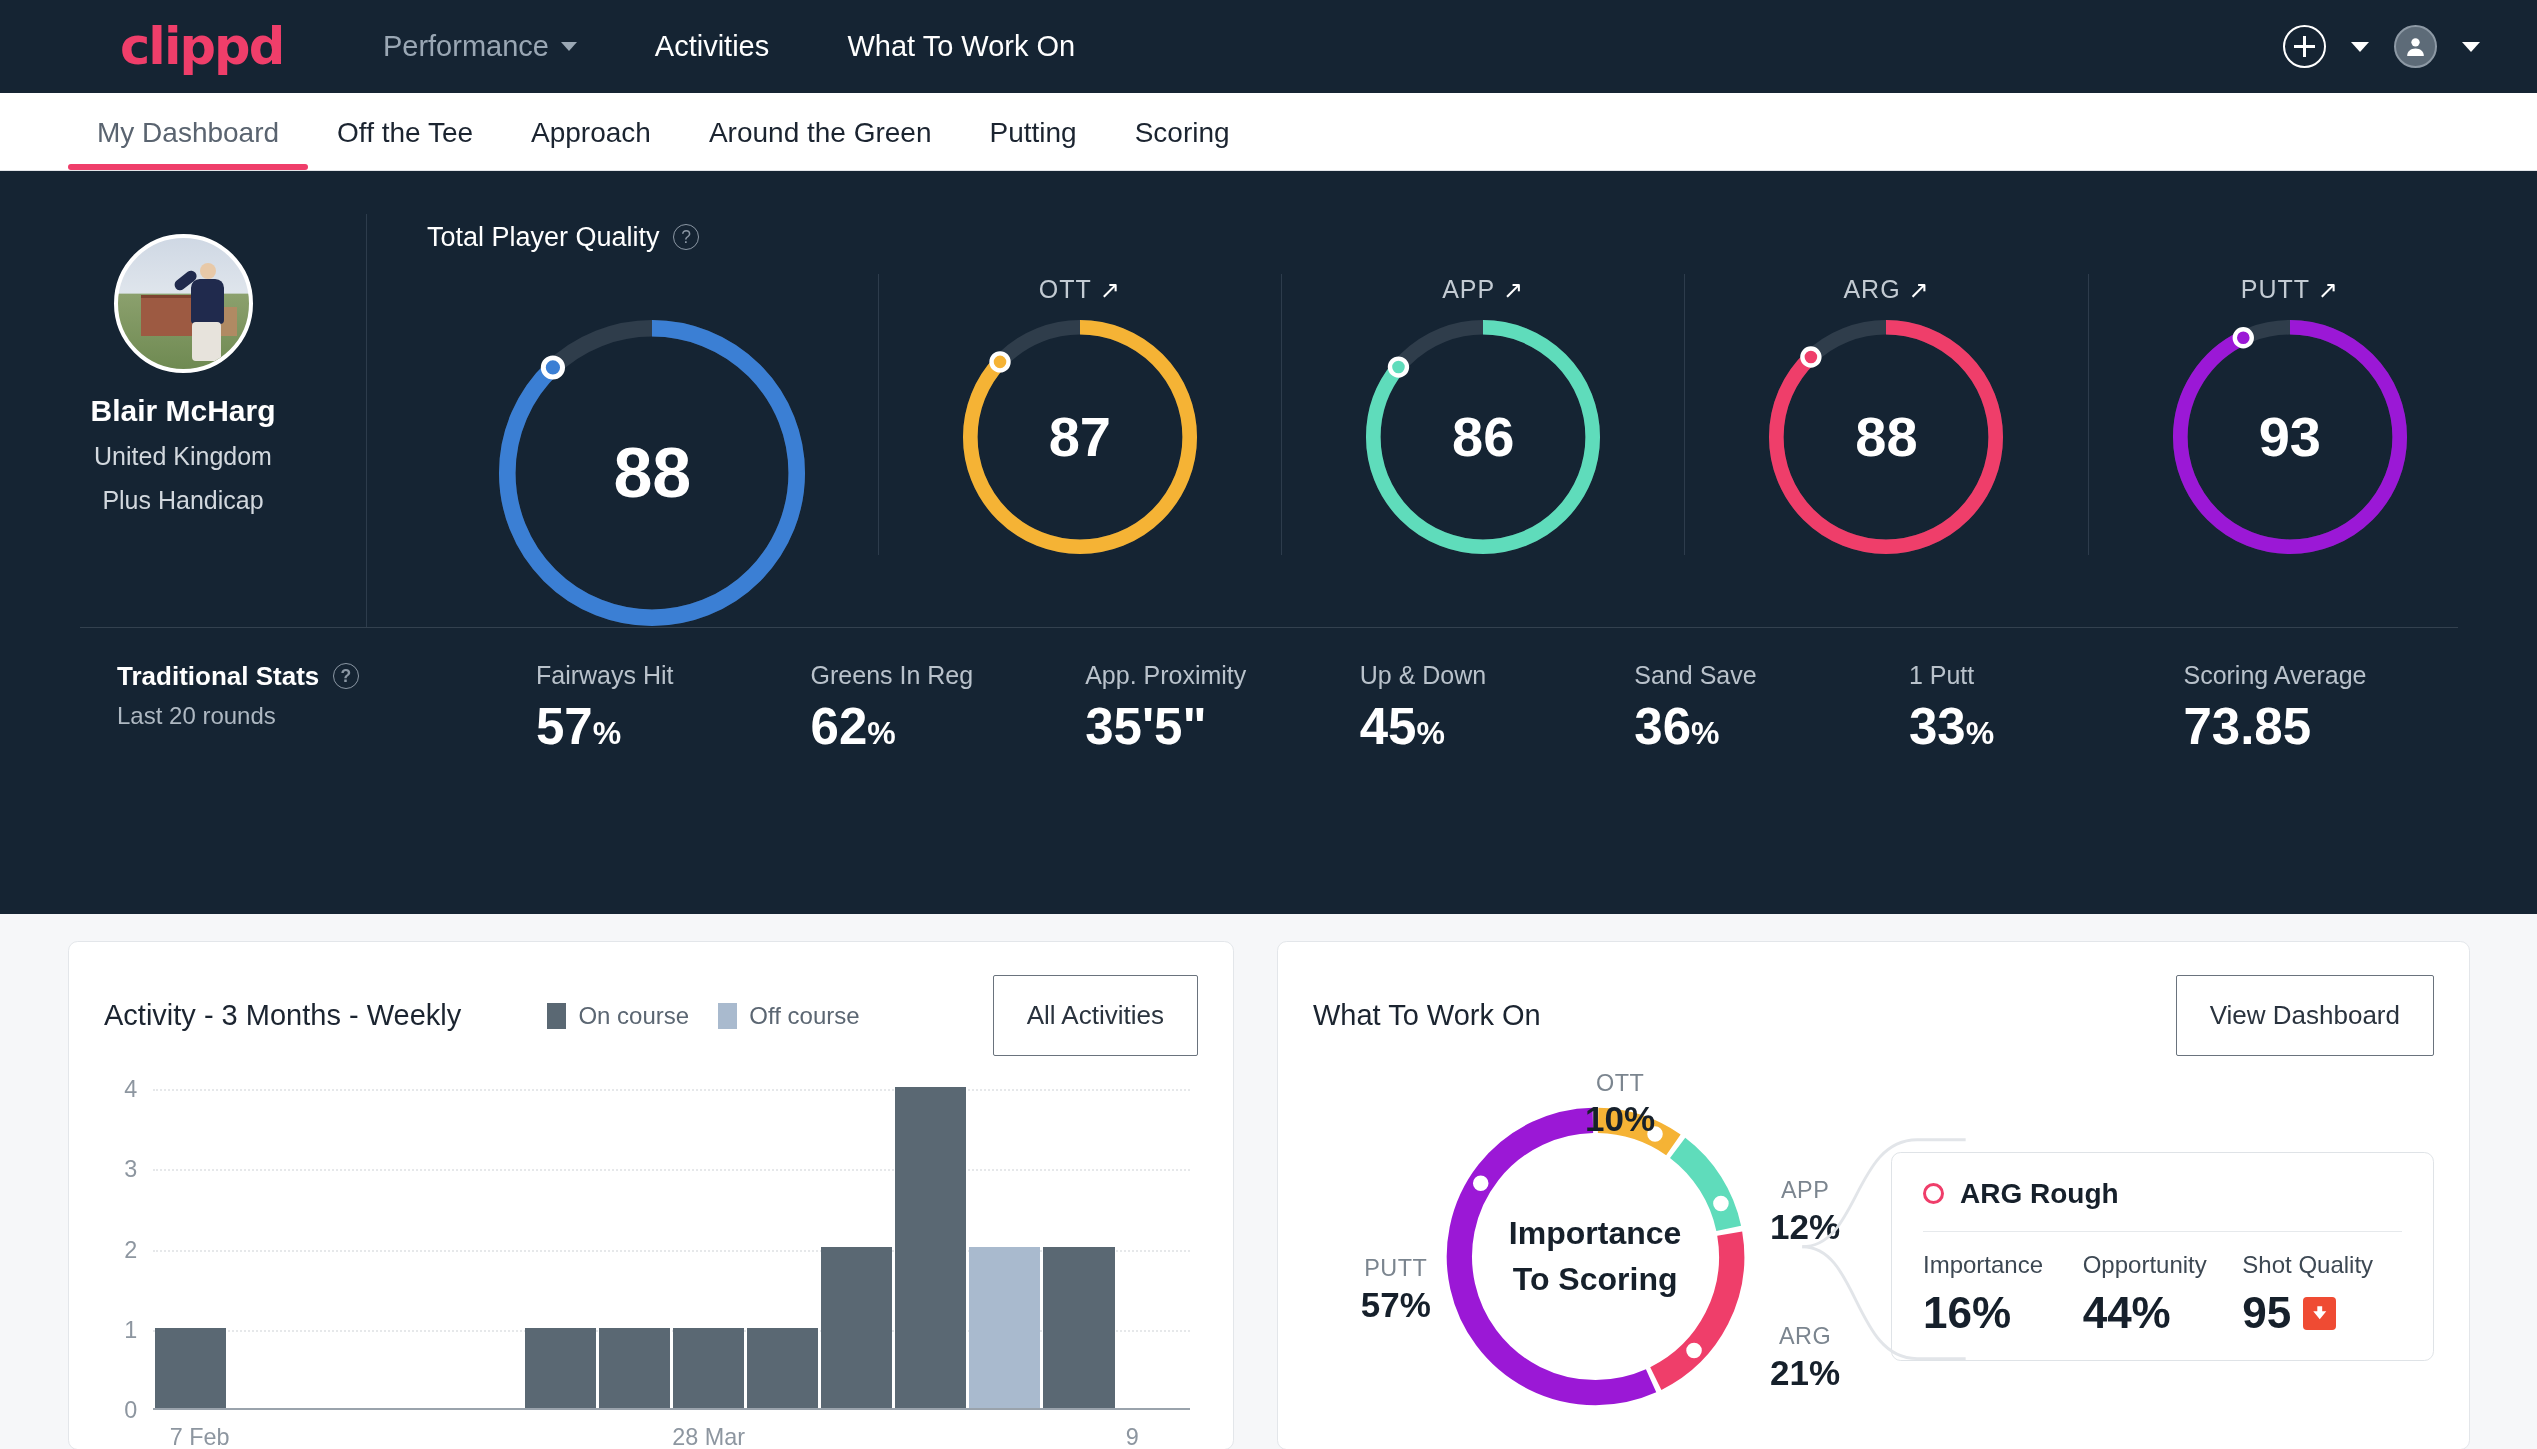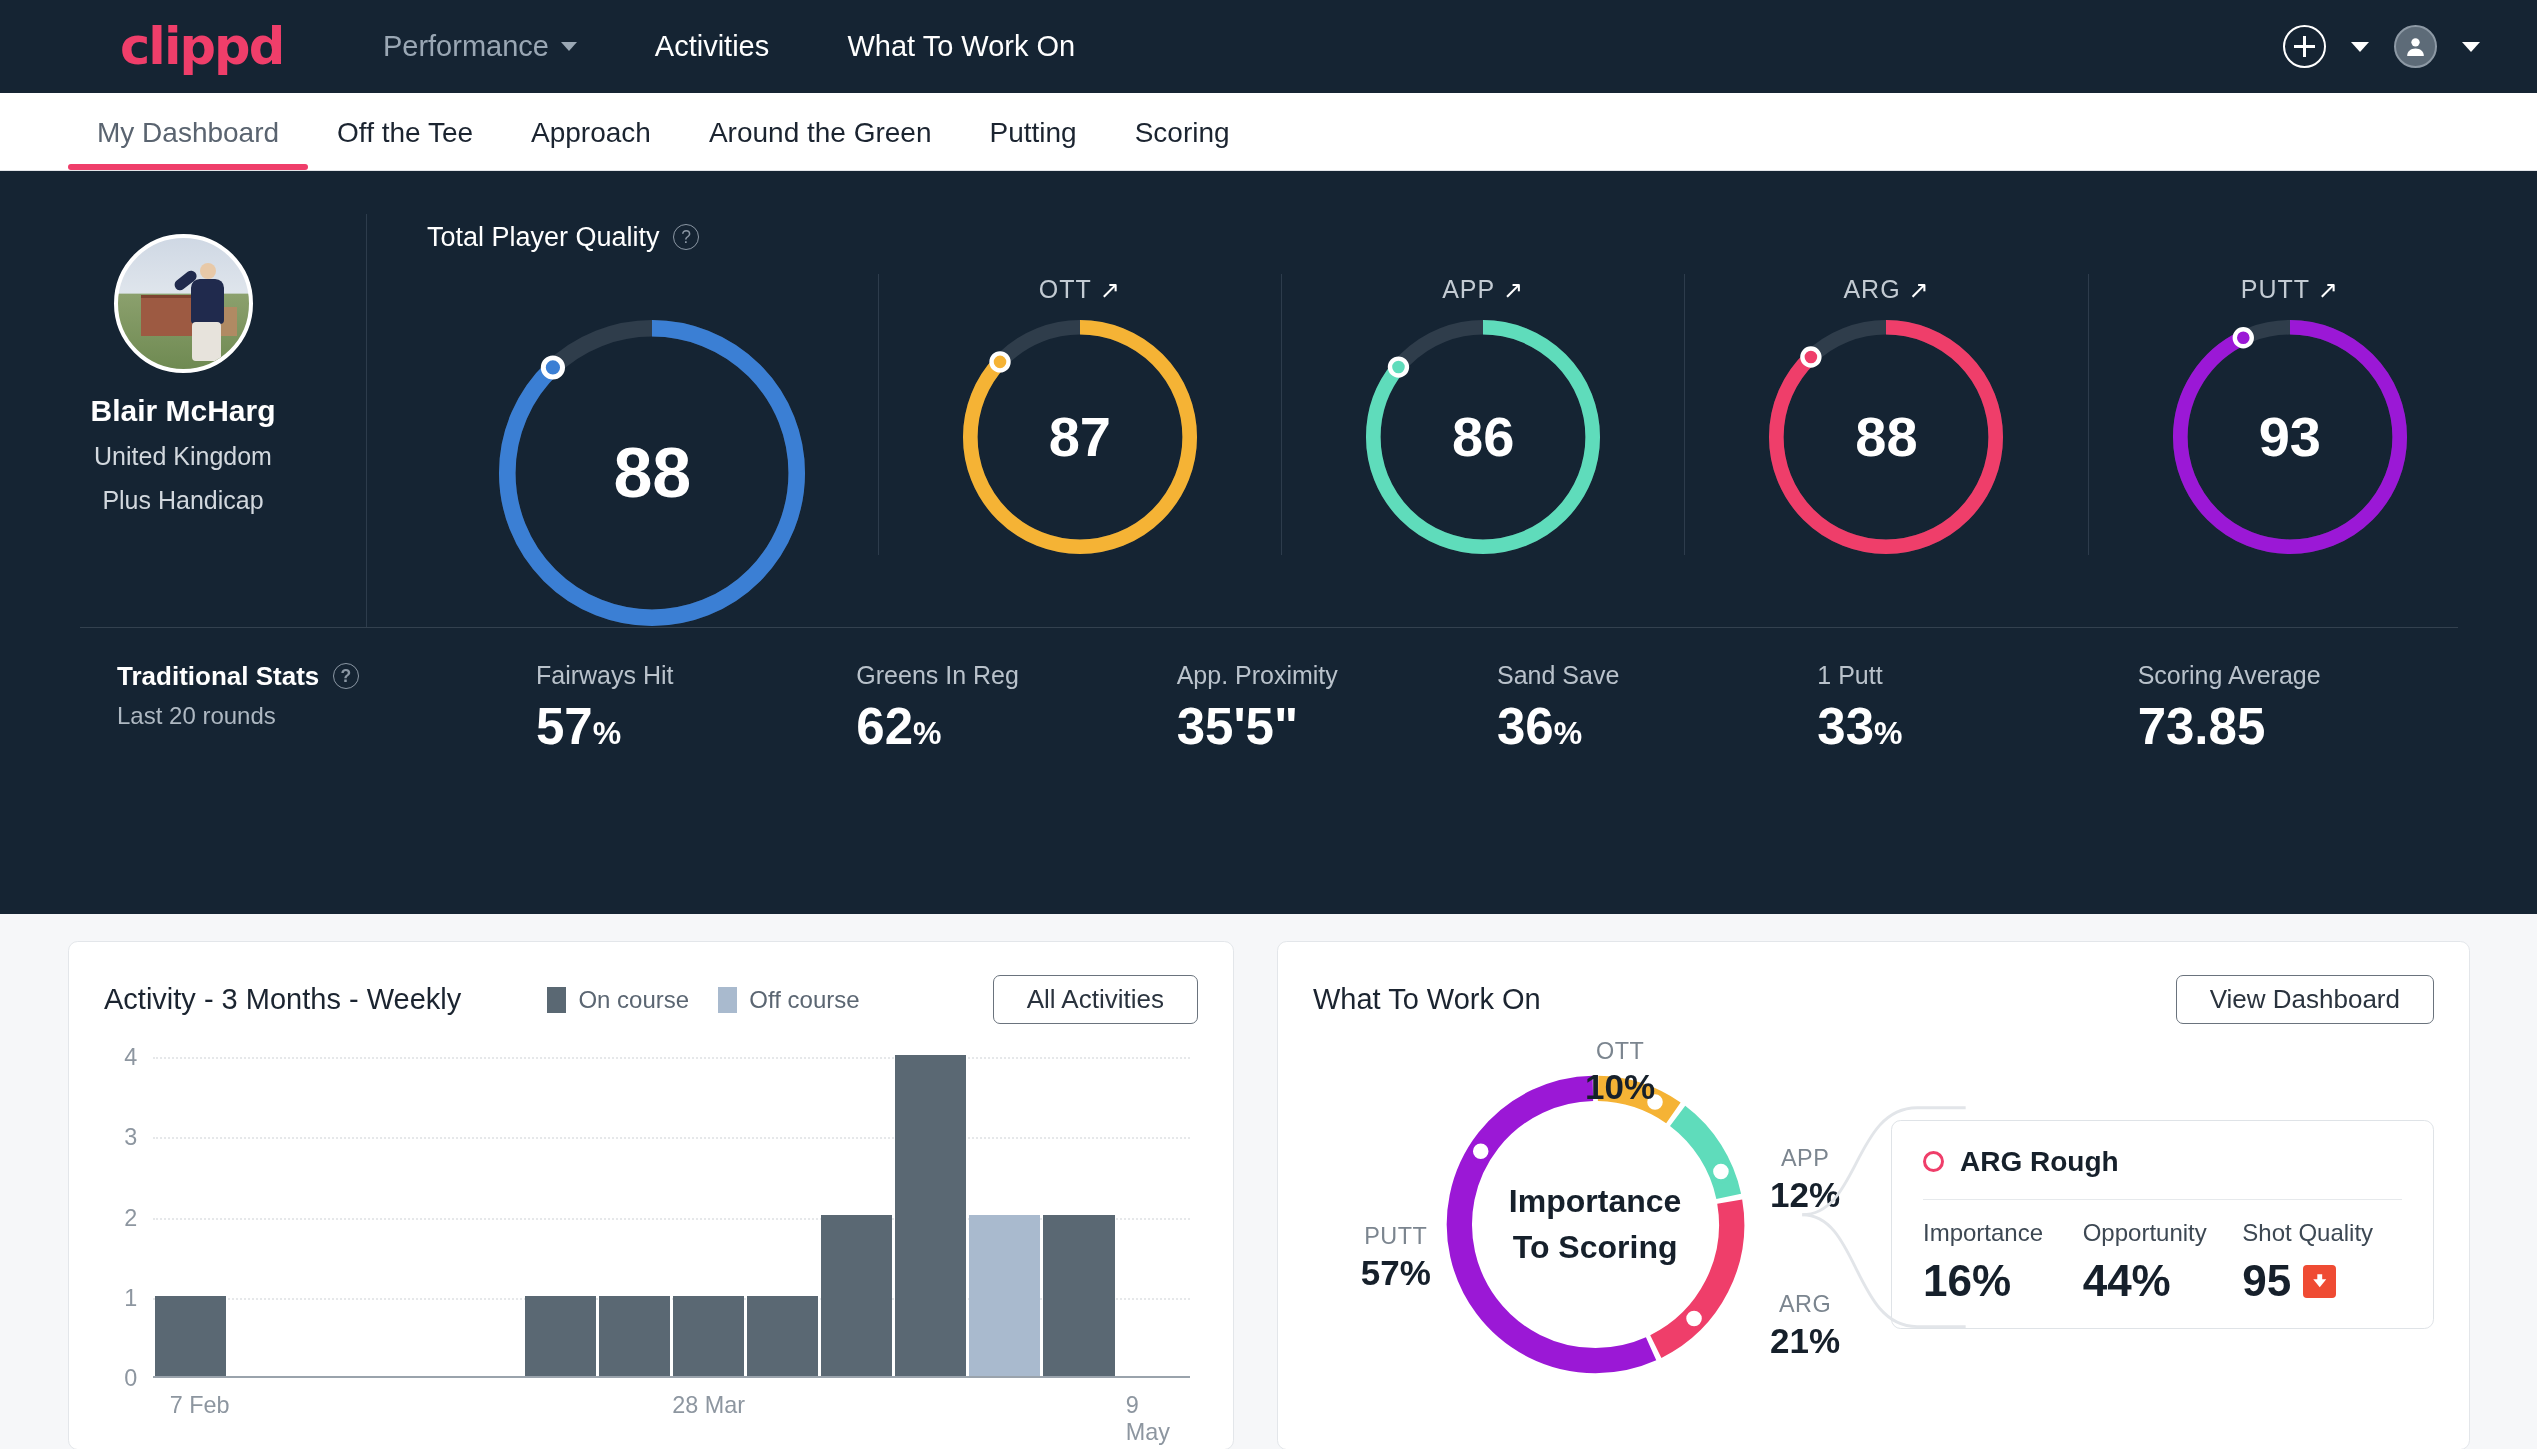--- a/index.html
+++ b/index.html
@@ -177,22 +177,22 @@
     padding: 33px 35px; position: relative;
   }
   .card.left { width: 1181px; }
   .card.right { flex: 1; }
   .card-head { display: flex; align-items: center; }
   .card-title { font-size: 29px; color: #1b2430; font-weight: 400; }
   .legend { display: flex; align-items: center; gap: 29px; margin-left: 86px; }
   .legend-item { display: flex; align-items: center; gap: 12.7px; font-size: 24px; color: #5b6672; }
   .swatch { width: 18.5px; height: 26px; }
   .btn {
-    border: 1.9px solid #6a737d; border-radius: 7px; background: #fff;
-    font-size: 26px; color: #2a333e; padding: 8px 33px; cursor: pointer;
+    border: 1.9px solid #6a737d; border-radius: 2px; background: #fff;
+    font-size: 26px; color: #2a333e; padding: 24px 33px; cursor: pointer;
     font-family: "Liberation Sans", sans-serif; white-space: nowrap;
   }
   .card-head .btn { margin-left: auto; }
 
   
   .chart { position: relative; margin-top: 33px; height: 362px; }
   .yaxis { position: absolute; left: 0; top: 0; width: 45px; height: 321px; }
   .ytick {
     position: absolute; right: 11.7px; font-size: 23.4px; color: #8d96a0;
     transform: translateY(-50%);
@@ -397,20 +397,24 @@
           <div class="tstat-label">Fairways Hit</div>
           <div class="tstat-val">57<span class="unit">%</span></div>
         </div>
         <div class="tstat">
           <div class="tstat-label">Greens In Reg</div>
           <div class="tstat-val">62<span class="unit">%</span></div>
         </div>
         <div class="tstat">
           <div class="tstat-label">App. Proximity</div>
           <div class="tstat-val">35'5"</div>
+        </div>
+        <div class="tstat">
+          <div class="tstat-label">Up &amp; Down</div>
+          <div class="tstat-val">45<span class="unit">%</span></div>
         </div>
         <div class="tstat">
           <div class="tstat-label">Sand Save</div>
           <div class="tstat-val">36<span class="unit">%</span></div>
         </div>
         <div class="tstat">
           <div class="tstat-label">1 Putt</div>
           <div class="tstat-val">33<span class="unit">%</span></div>
         </div>
         <div class="tstat">

